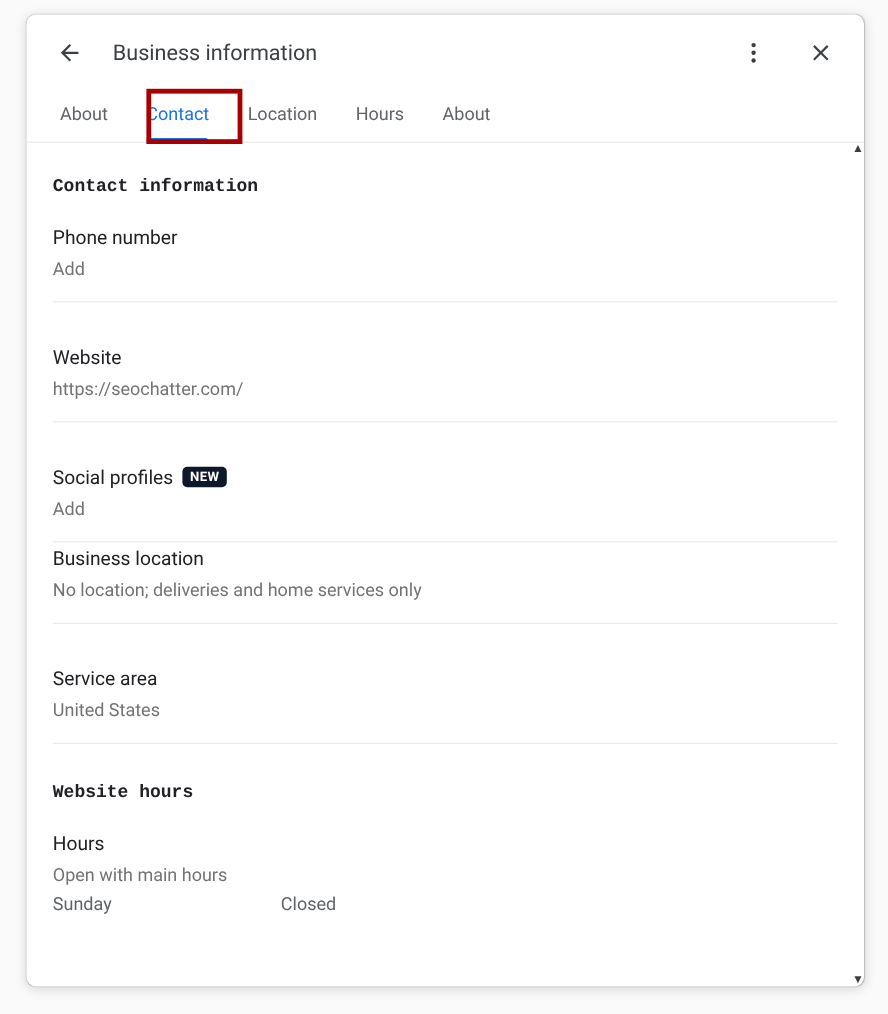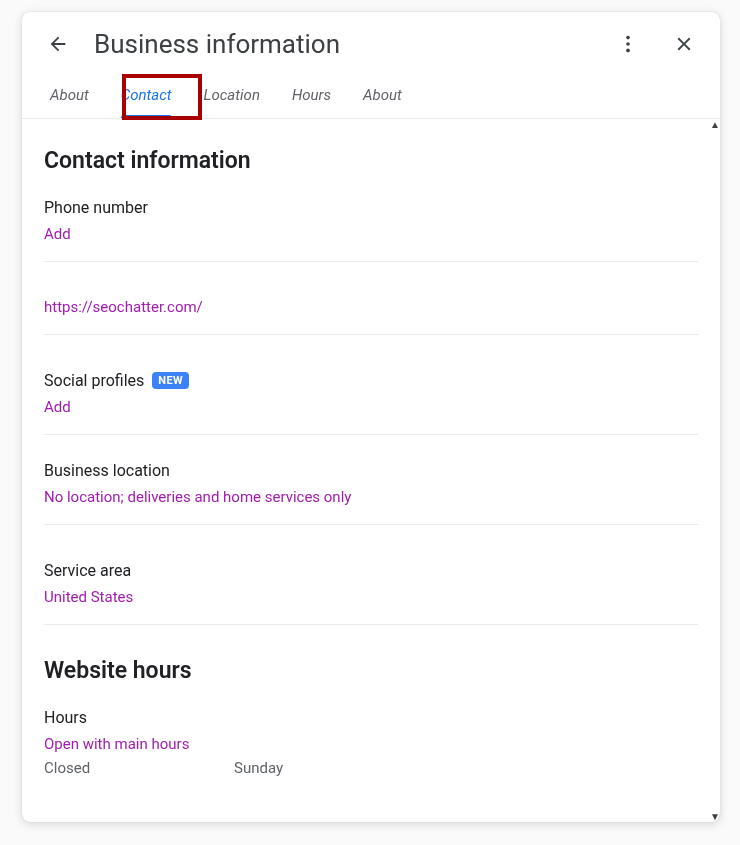--- a/index.html
+++ b/index.html
@@ -41,30 +41,29 @@
       display: flex;
       align-items: center;
       justify-content: center;
       border-radius: 50%;
       cursor: pointer;
       color: #3c4043;
     }
     .icon-btn svg { width: 22px; height: 22px; }
     .header-title {
       flex: 1;
-      font-size: 26px;
+      font-size: 18px;
       color: #3c4043;
       font-weight: 400;
     }
     .tabs {
       display: flex;
       gap: 0;
       padding: 0 12px;
       border-bottom: 1px solid #e8eaed;
-      font-style: italic;
     }
     .tab {
       padding: 14px 16px;
       font-size: 15px;
       color: #5f6368;
       cursor: pointer;
       position: relative;
     }
     .tab.active { color: #1a73e8; }
     .tab.active::after {
@@ -85,46 +84,47 @@
     .content {
       flex: 1;
       overflow-y: auto;
       padding: 0 22px 0 22px;
       position: relative;
     }
     .content::-webkit-scrollbar { width: 12px; }
     .content::-webkit-scrollbar-track { background: transparent; }
     .content::-webkit-scrollbar-thumb { background: #c1c1c1; border-radius: 0; }
     .section-heading {
-      font-size: 23px;
+      font-size: 15px;
       font-weight: 600;
       color: #202124;
       margin-top: 28px;
       margin-bottom: 20px;
+      font-family: Liberation Mono, monospace;
     }
     .field-row {
       padding: 4px 0 18px 0;
       border-bottom: 1px solid #e8eaed;
       margin-bottom: 32px;
       cursor: pointer;
     }
     .field-label {
       font-size: 16px;
       color: #202124;
       display: flex;
       align-items: center;
       gap: 8px;
       margin-bottom: 8px;
     }
     .field-value {
       font-size: 15px;
-      color: #a21caf;
+      color: #737373;
     }
     .badge-new {
-      background: #3b82f6;
+      background: #0f172a;
       color: #fff;
       font-size: 11px;
       font-weight: 700;
       padding: 2px 6px;
       border-radius: 4px;
       letter-spacing: 0.3px;
     }
     .hours-grid {
       display: grid;
       grid-template-columns: 190px auto;
@@ -182,24 +182,25 @@
     <span class="scroll-arrow up">▲</span>
 
     <div class="section-heading">Contact information</div>
 
     <div class="field-row">
       <div class="field-label">Phone number</div>
       <div class="field-value">Add</div>
     </div>
 
     <div class="field-row">
+      <div class="field-label">Website</div>
       <div class="field-value">https://seochatter.com/</div>
     </div>
 
-    <div class="field-row" style="margin-bottom:22px;">
+    <div class="field-row" style="margin-bottom:0;">
       <div class="field-label">
         <span>Social profiles</span>
         <span class="badge-new">NEW</span>
       </div>
       <div class="field-value">Add</div>
     </div>
 
 
     <div class="field-row">
       <div class="field-label">Business location</div>
@@ -210,22 +211,22 @@
       <div class="field-label">Service area</div>
       <div class="field-value">United States</div>
     </div>
 
     <div class="section-heading">Website hours</div>
 
     <div class="field-row" style="border-bottom:none;margin-bottom:0;padding-bottom:6px;">
       <div class="field-label">Hours</div>
       <div class="field-value">Open with main hours</div>
       <div class="hours-grid" style="margin-top:6px;">
+        <div>Sunday</div>
         <div>Closed</div>
-        <div>Sunday</div>
       </div>
     </div>
 
     <span class="scroll-arrow down">▼</span>
   </div>
 
 </div>
 
 <div class="tab-highlight" style="left:122px; top:74px; width:80px; height:46px;"></div>
 

